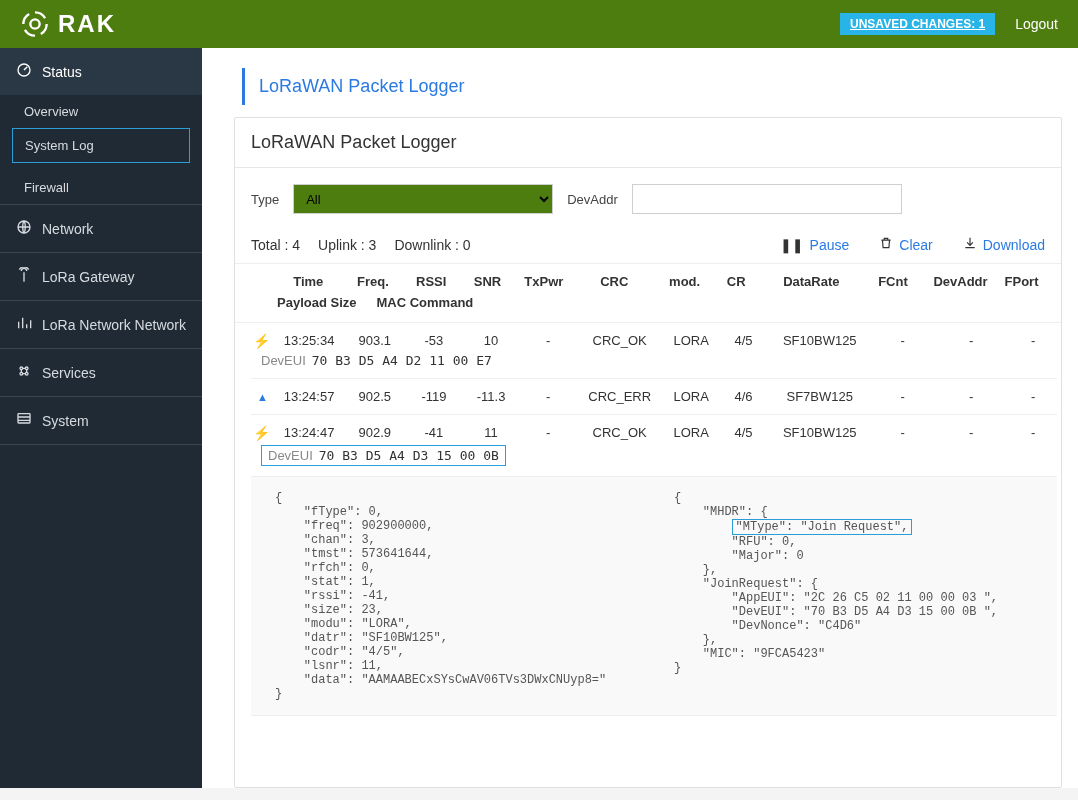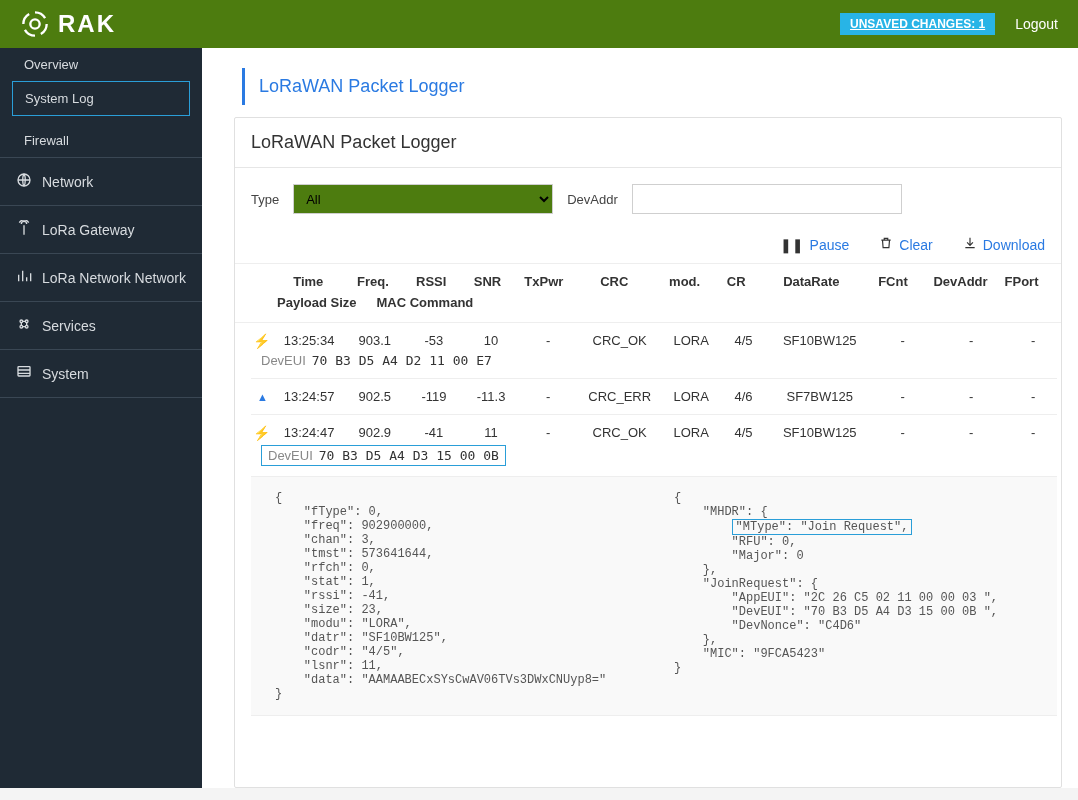--- a/index.html
+++ b/index.html
@@ -80,20 +80,27 @@
   </div>
   <div class="header-right">
     <span class="unsaved-badge">UNSAVED CHANGES: 1</span>
     <span class="logout">Logout</span>
   </div>
 </div>
 
 <div class="container">
   <div class="sidebar">
     <div class="side-section">
+      <div class="side-title active side-indicator">
+        <span><svg class="icon-svg" viewBox="0 0 24 24" fill="none" stroke="currentColor" stroke-width="2">
+              <circle cx="12" cy="12" r="9"></circle>
+              <path d="M12 12l5-5"></path>
+            </svg></span>
+        <span>Status</span>
+      </div>
       <div class="side-extra">Overview</div>
       <div class="side-sub">
         <div>System Log</div>
       </div>
       <div class="side-extra">Firewall</div>
     </div>
     <div class="side-section">
         <div class="side-title">
       <span><svg class="icon-svg" viewBox="0 0 24 24" fill="none" stroke="currentColor" stroke-width="2">
               <circle cx="12" cy="12" r="9"></circle>
@@ -150,20 +157,25 @@
 
       <div class="filters">
         <label>Type</label>
         <select><option>All</option></select>
         <label>DevAddr</label>
         <input type="text" value="" style="">
       </div>
 
 
       <div class="summary-row">
+        <div class="summary-left">
+          <span>Total : 4</span>
+          <span>Uplink : 3</span>
+          <span>Downlink : 0</span>
+        </div>
         <div class="summary-right">
           <span class="action-link">
             <span class="ico">❚❚</span>
             <span>Pause</span>
           </span>
           <span class="action-link">
             <span class="ico"><svg width="14" height="14" viewBox="0 0 24 24" fill="none" stroke="currentColor" stroke-width="2">
                   <path d="M4 7h16M9 7V4h6v3M6 7l1 13h10l1-13"></path>
                 </svg></span>
             <span>Clear</span>

